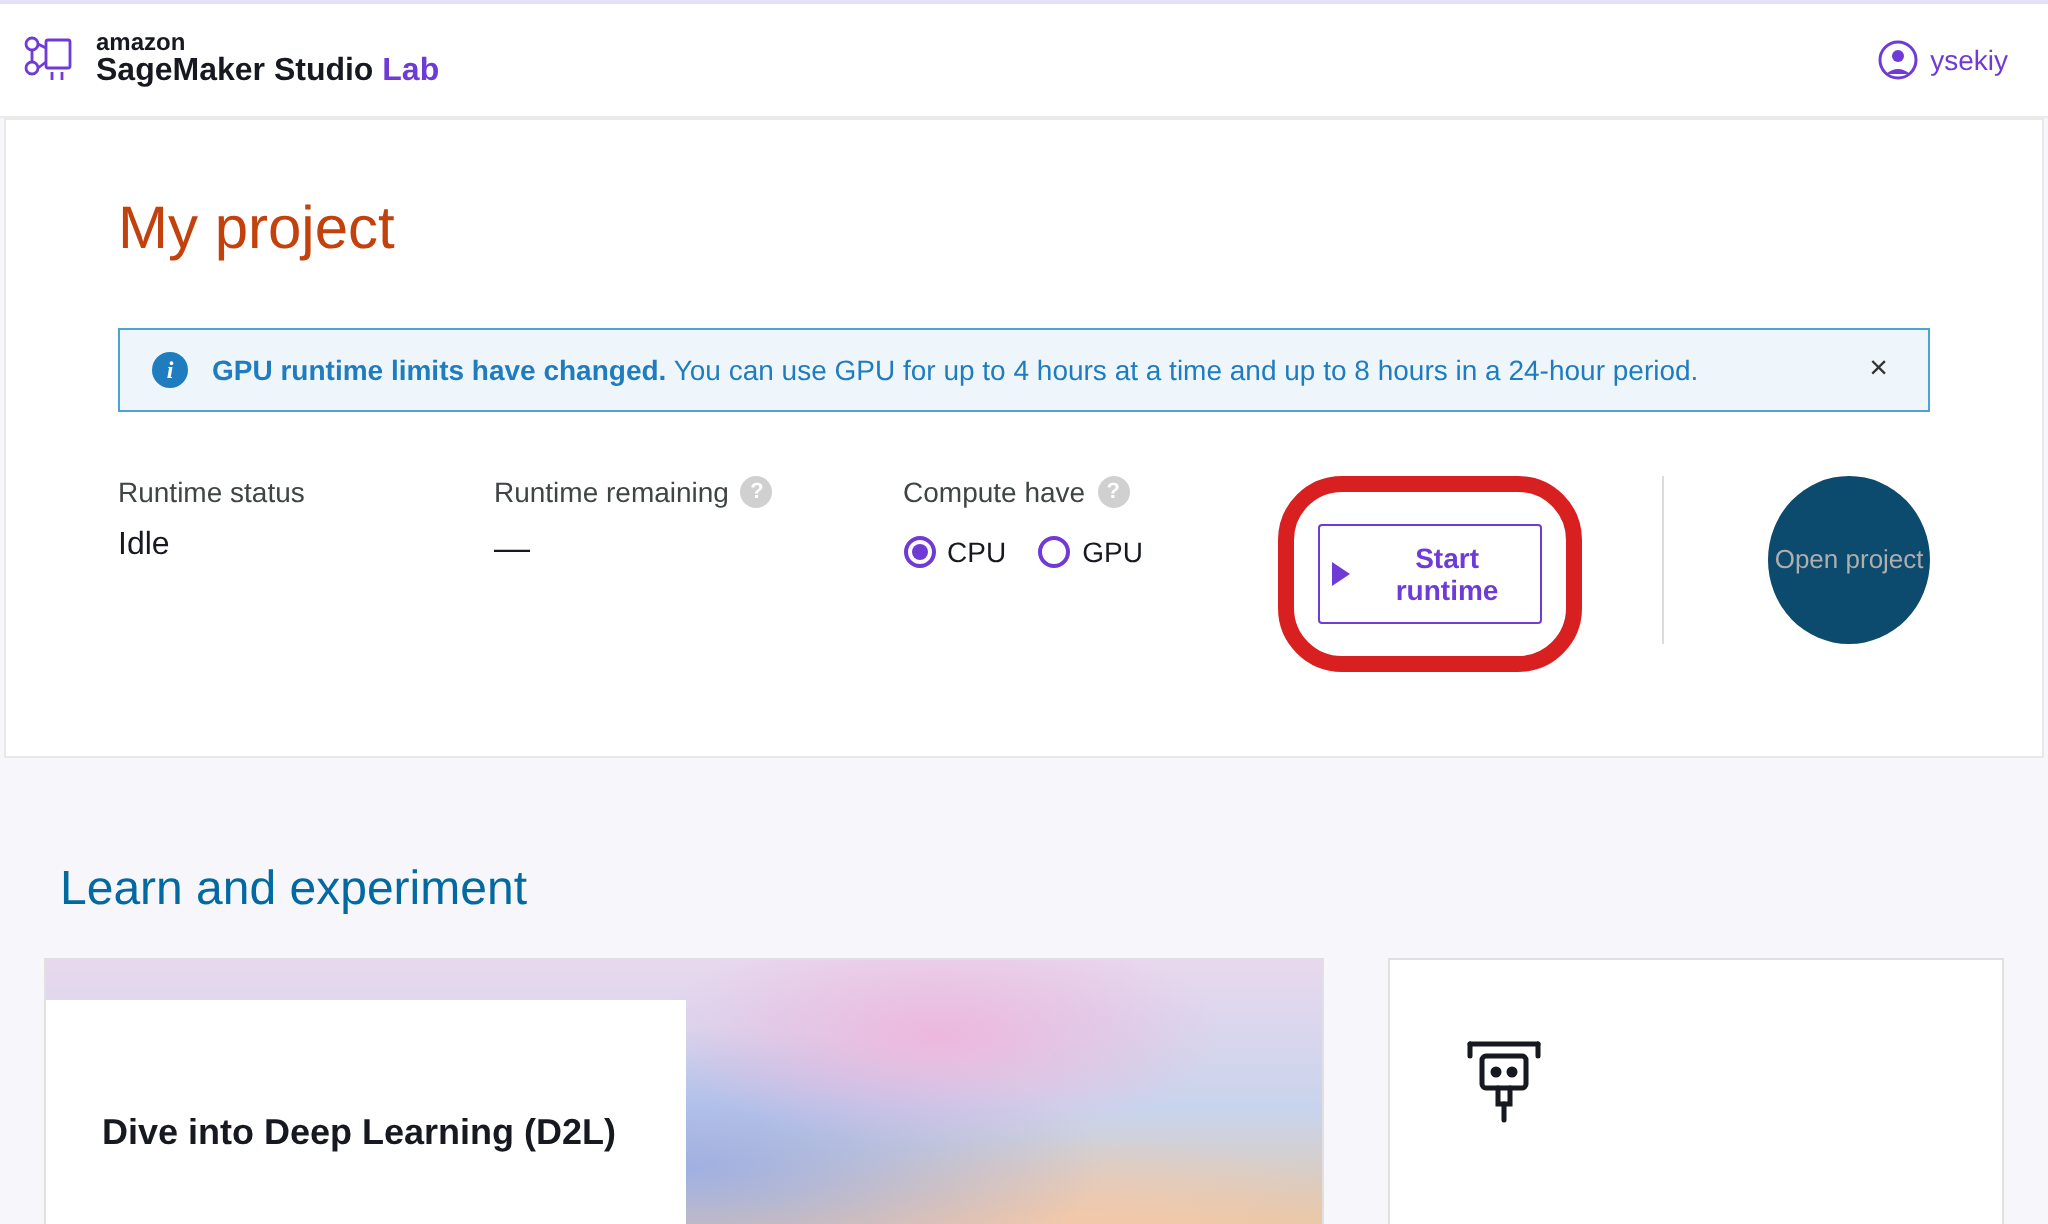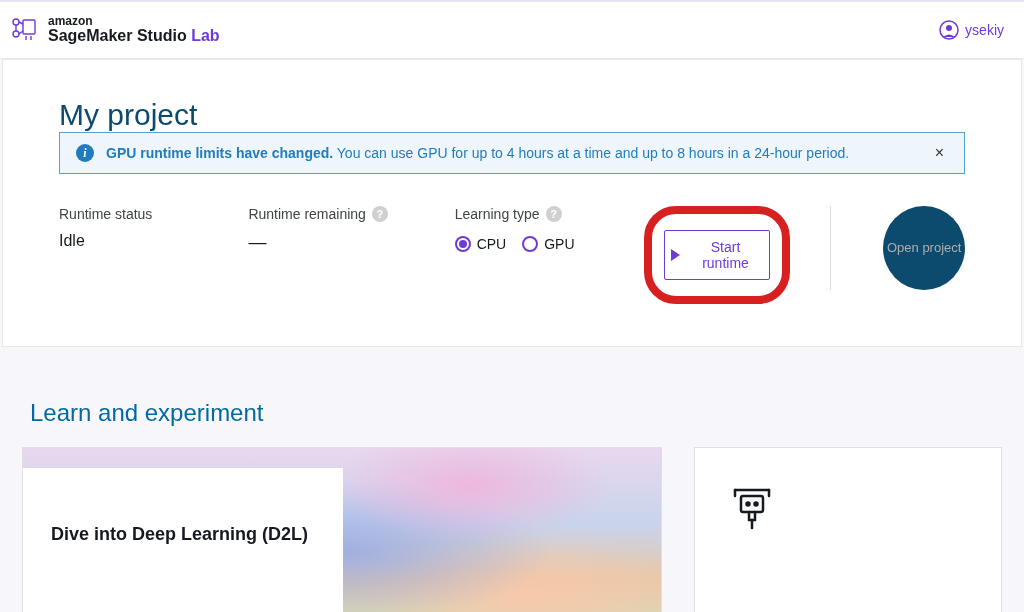--- a/index.html
+++ b/index.html
@@ -29,21 +29,21 @@
     .brand-lab { color: #6f3bd6; }
     .user-area { display: flex; align-items: center; gap: 6px; color: #6f3bd6; font-size: 14px; }
     .user-avatar { width: 20px; height: 20px; }
     .main { padding: 0 2px; }
     .card {
       background: #fff;
       border: 1px solid #e8e8e8;
       margin: 0 0 52px 0;
       padding: 38px 56px 42px 56px;
     }
-    .page-title { font-size: 30px; font-weight: 400; color: #0c4a6e; }
+    .page-title { font-size: 30px; font-weight: 400; color: #c2410c; margin-bottom: 32px; }
     .alert {
       border: 1px solid #4fa3d1;
       background: #eef6fb;
       padding: 11px 16px;
       display: flex;
       align-items: center;
       gap: 12px;
       margin-bottom: 32px;
       font-size: 14px;
     }
@@ -83,21 +83,21 @@
       border-radius: 32px;
       padding: 16px 12px;
       display: flex;
       align-items: center;
     }
     .start-btn {
       border: 1px solid #6f3bd6;
       background: #fff;
       color: #6f3bd6;
       font-size: 14px;
-      font-weight: 400;
+      font-weight: 700;
       padding: 8px 6px;
       border-radius: 2px;
       display: flex;
       align-items: center;
       gap: 8px;
       cursor: pointer;
     }
     .play-triangle { width: 0; height: 0; border-left: 9px solid #6f3bd6; border-top: 6px solid transparent; border-bottom: 6px solid transparent; }
     .divider { width: 1px; height: 84px; background: #dcdcdc; margin: 0 40px 0 28px; }
     .open-project {
@@ -196,21 +196,21 @@
       <div class="status-col col-remaining">
         <div class="status-label">
           <span>Runtime remaining</span>
           <span class="help-circle">?</span>
         </div>
         <div class="dash">—</div>
       </div>
 
       <div class="status-col col-compute">
         <div class="status-label">
-          <span>Learning type</span>
+          <span>Compute have</span>
           <span class="help-circle">?</span>
         </div>
         <div class="radio-group">
           <label class="radio-opt">
             <span class="radio-outer">
                 <span class="radio-inner"></span>
               </span>
             <span>CPU</span>
           </label>
           <label class="radio-opt">

